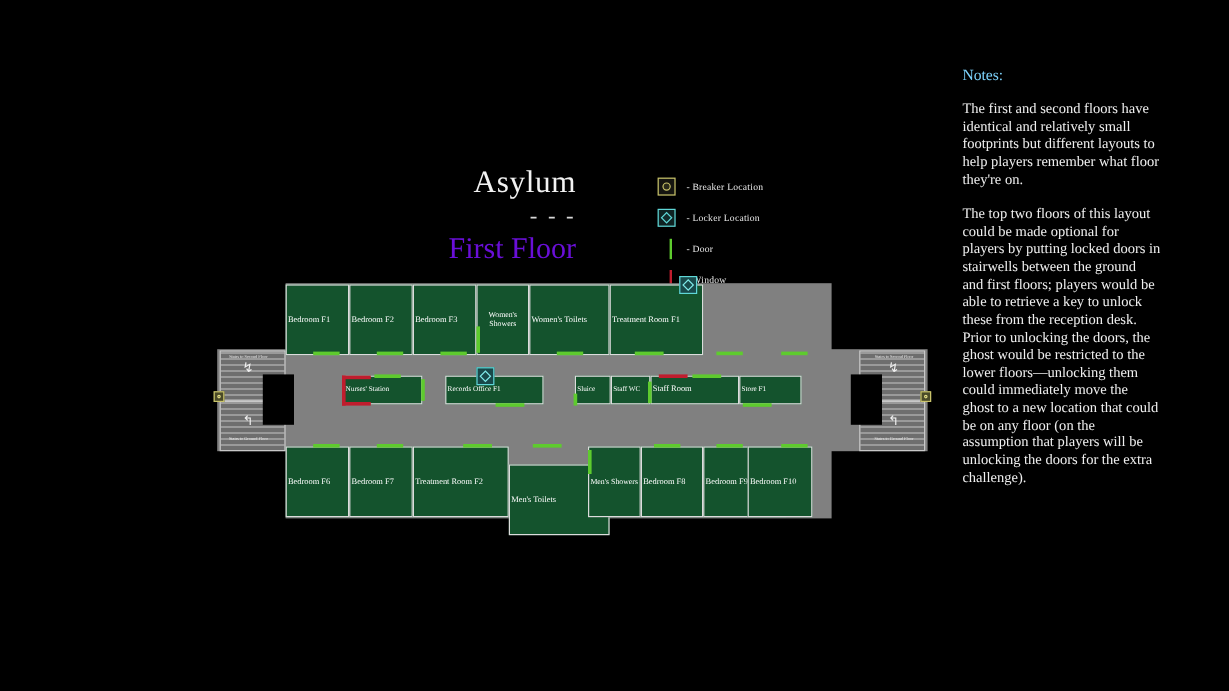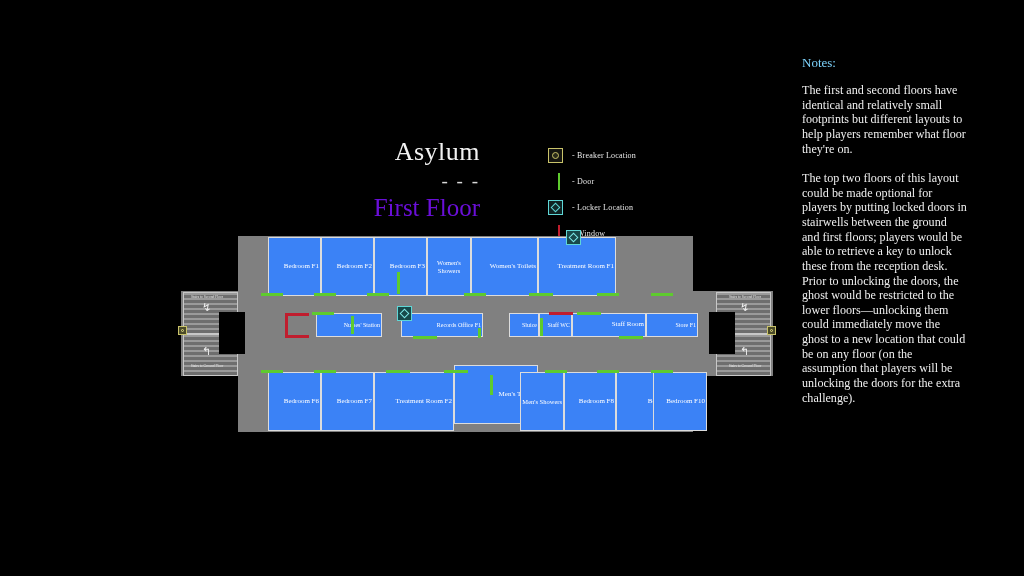--- a/index.html
+++ b/index.html
@@ -34,25 +34,24 @@
   .icon-breaker i { display:block; width: 7px; height: 7px; border: 1.5px solid #c9c36a; border-radius: 50%; background: #2a2a1a; }
   .icon-locker { width: 15px; height: 15px; border: 1px solid #5fd7d7; background: #0f2222; display:flex; align-items:center; justify-content:center; }
   .icon-locker i { display:block; width: 7px; height: 7px; border: 1.5px solid #5fd7d7; transform: rotate(45deg); background: #122b2b; }
   .icon-door-line { width: 2px; height: 17px; background: #5ecb2e; margin-left: 7px; }
   .icon-window-line { width: 2px; height: 17px; background: #c01d2e; margin-left: 7px; }
 
   
   .plan { position: absolute; left: 181px; top: 236px; width: 592px; height: 196px; }
   .block { position: absolute; background: #808080; }
   .room {
-    position: absolute; border: 1px solid #dcdcdc; background: #3b82f6;
-    display: flex; align-items: center; justify-content: flex-end; text-align: center;
+    position: absolute; border: 1px solid #dcdcdc; background: #14532d;
+    display: flex; align-items: center; justify-content: flex-start; text-align: center;
     color: #ffffff; font-family: "Liberation Serif", serif; line-height: 1.12;
     overflow: hidden;
-    margin-left: 30px;
   }
   .room span { display: block; padding: 0 1px; }
   .r-big { font-size: 7px; }
   .r-mid { font-size: 6.5px; }
   .r-sm  { font-size: 6px; }
 
   .door  { position: absolute; background: #5ecb2e; }
   .window{ position: absolute; background: #c01d2e; }
 
   .marker { position: absolute; width: 15px; height: 15px; display:flex; align-items:center; justify-content:center; }
@@ -97,31 +96,31 @@
     <div class="legend-row">
       <span class="legend-swatch">
           <span class="icon-breaker">
             <i></i>
           </span>
         </span>
       <span class="legend-label">- Breaker Location</span>
     </div>
     <div class="legend-row">
       <span class="legend-swatch">
-          <span class="icon-door-line"></span>
-        </span>
-      <span class="legend-label">- Door</span>
-    </div>
-    <div class="legend-row">
-      <span class="legend-swatch">
           <span class="icon-locker">
             <i></i>
           </span>
         </span>
       <span class="legend-label">- Locker Location</span>
+    </div>
+    <div class="legend-row">
+      <span class="legend-swatch">
+          <span class="icon-door-line"></span>
+        </span>
+      <span class="legend-label">- Door</span>
     </div>
     <div class="legend-row">
       <span class="legend-swatch">
           <span class="icon-window-line"></span>
         </span>
       <span class="legend-label">- Window</span>
     </div>
   </div>
 
   <div class="plan">
@@ -201,21 +200,21 @@
 
     <div class="room r-big" style="left:57px;  top:136px; width:53px; height:59px;">
         <span>Bedroom F6</span>
       </div>
     <div class="room r-big" style="left:110px; top:136px; width:53px; height:59px;">
         <span>Bedroom F7</span>
       </div>
     <div class="room r-big" style="left:163px; top:136px; width:80px; height:59px;">
         <span>Treatment Room F2</span>
       </div>
-    <div class="room r-big" style="left:243px; top:129px; width:84px; height:59px;">
+    <div class="room r-big" style="left:243px; top:151px; width:84px; height:59px;">
         <span>Men's Toilets</span>
       </div>
     <div class="room r-mid" style="left:309px; top:136px; width:44px; height:59px;">
         <span>Men's Showers</span>
       </div>
     <div class="room r-big" style="left:353px; top:136px; width:52px; height:59px;">
         <span>Bedroom F8</span>
       </div>
     <div class="room r-big" style="left:405px; top:136px; width:69px; height:59px;">
         <span>Bedroom F9</span>

